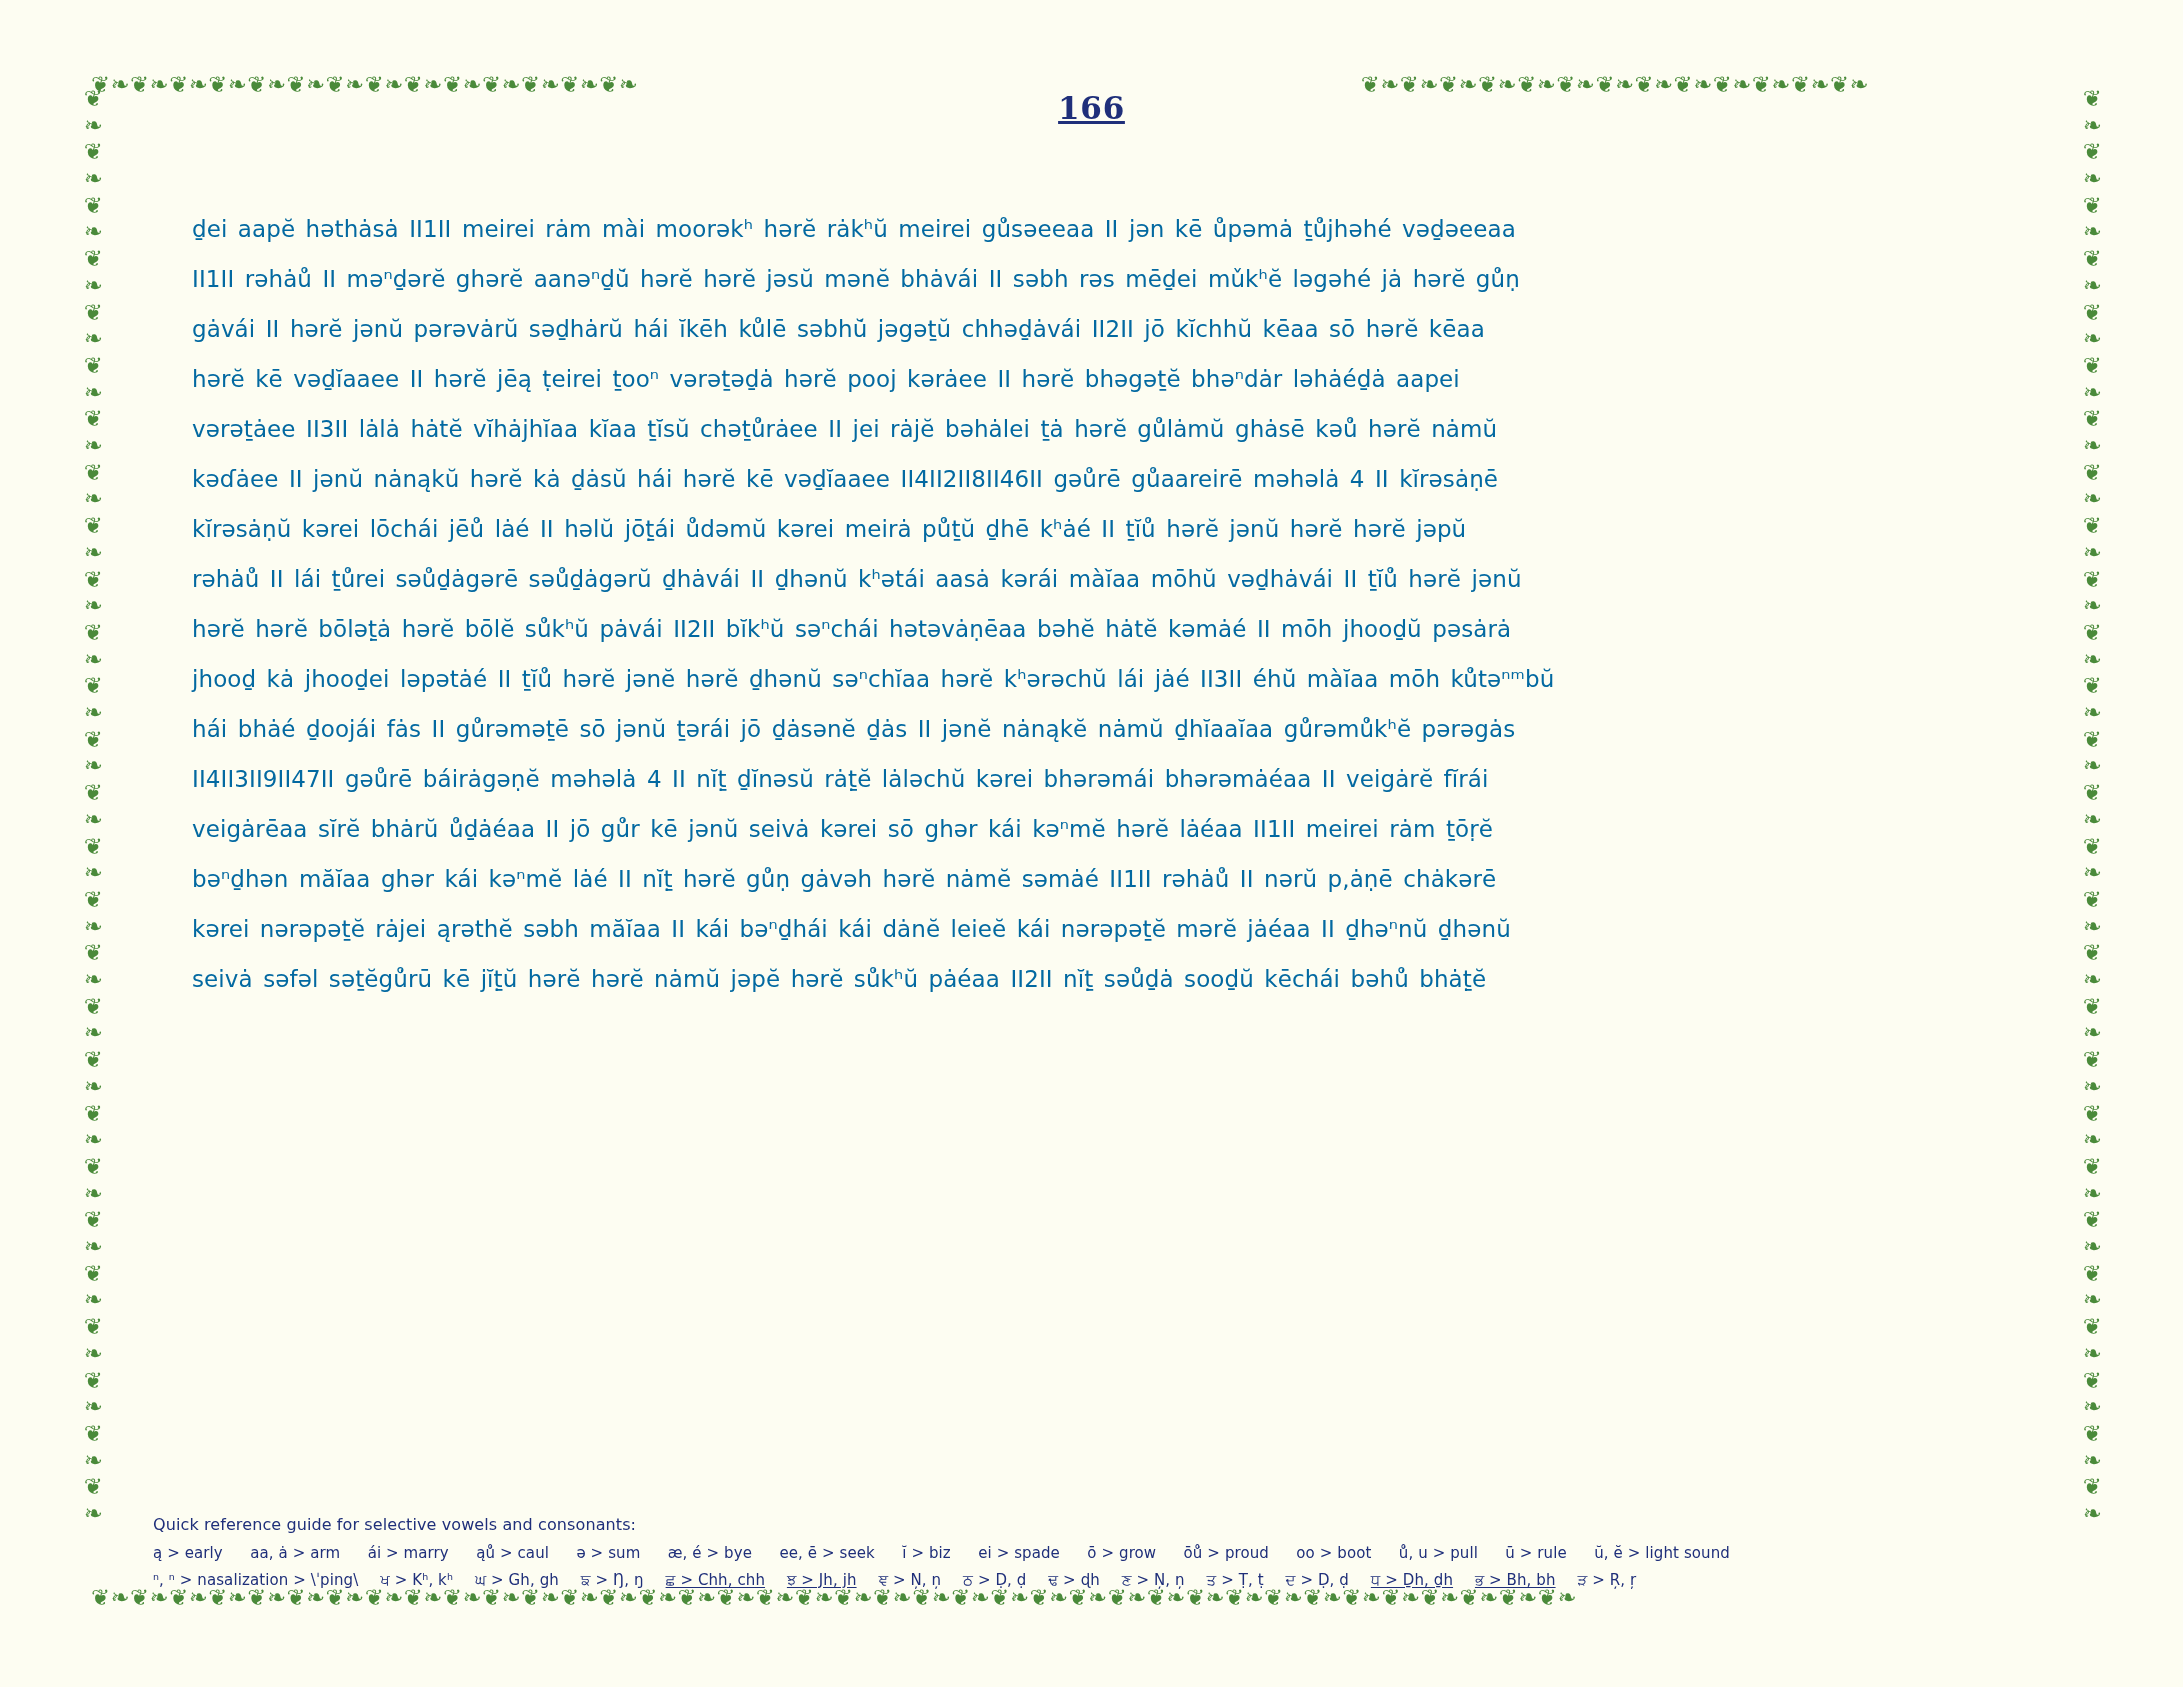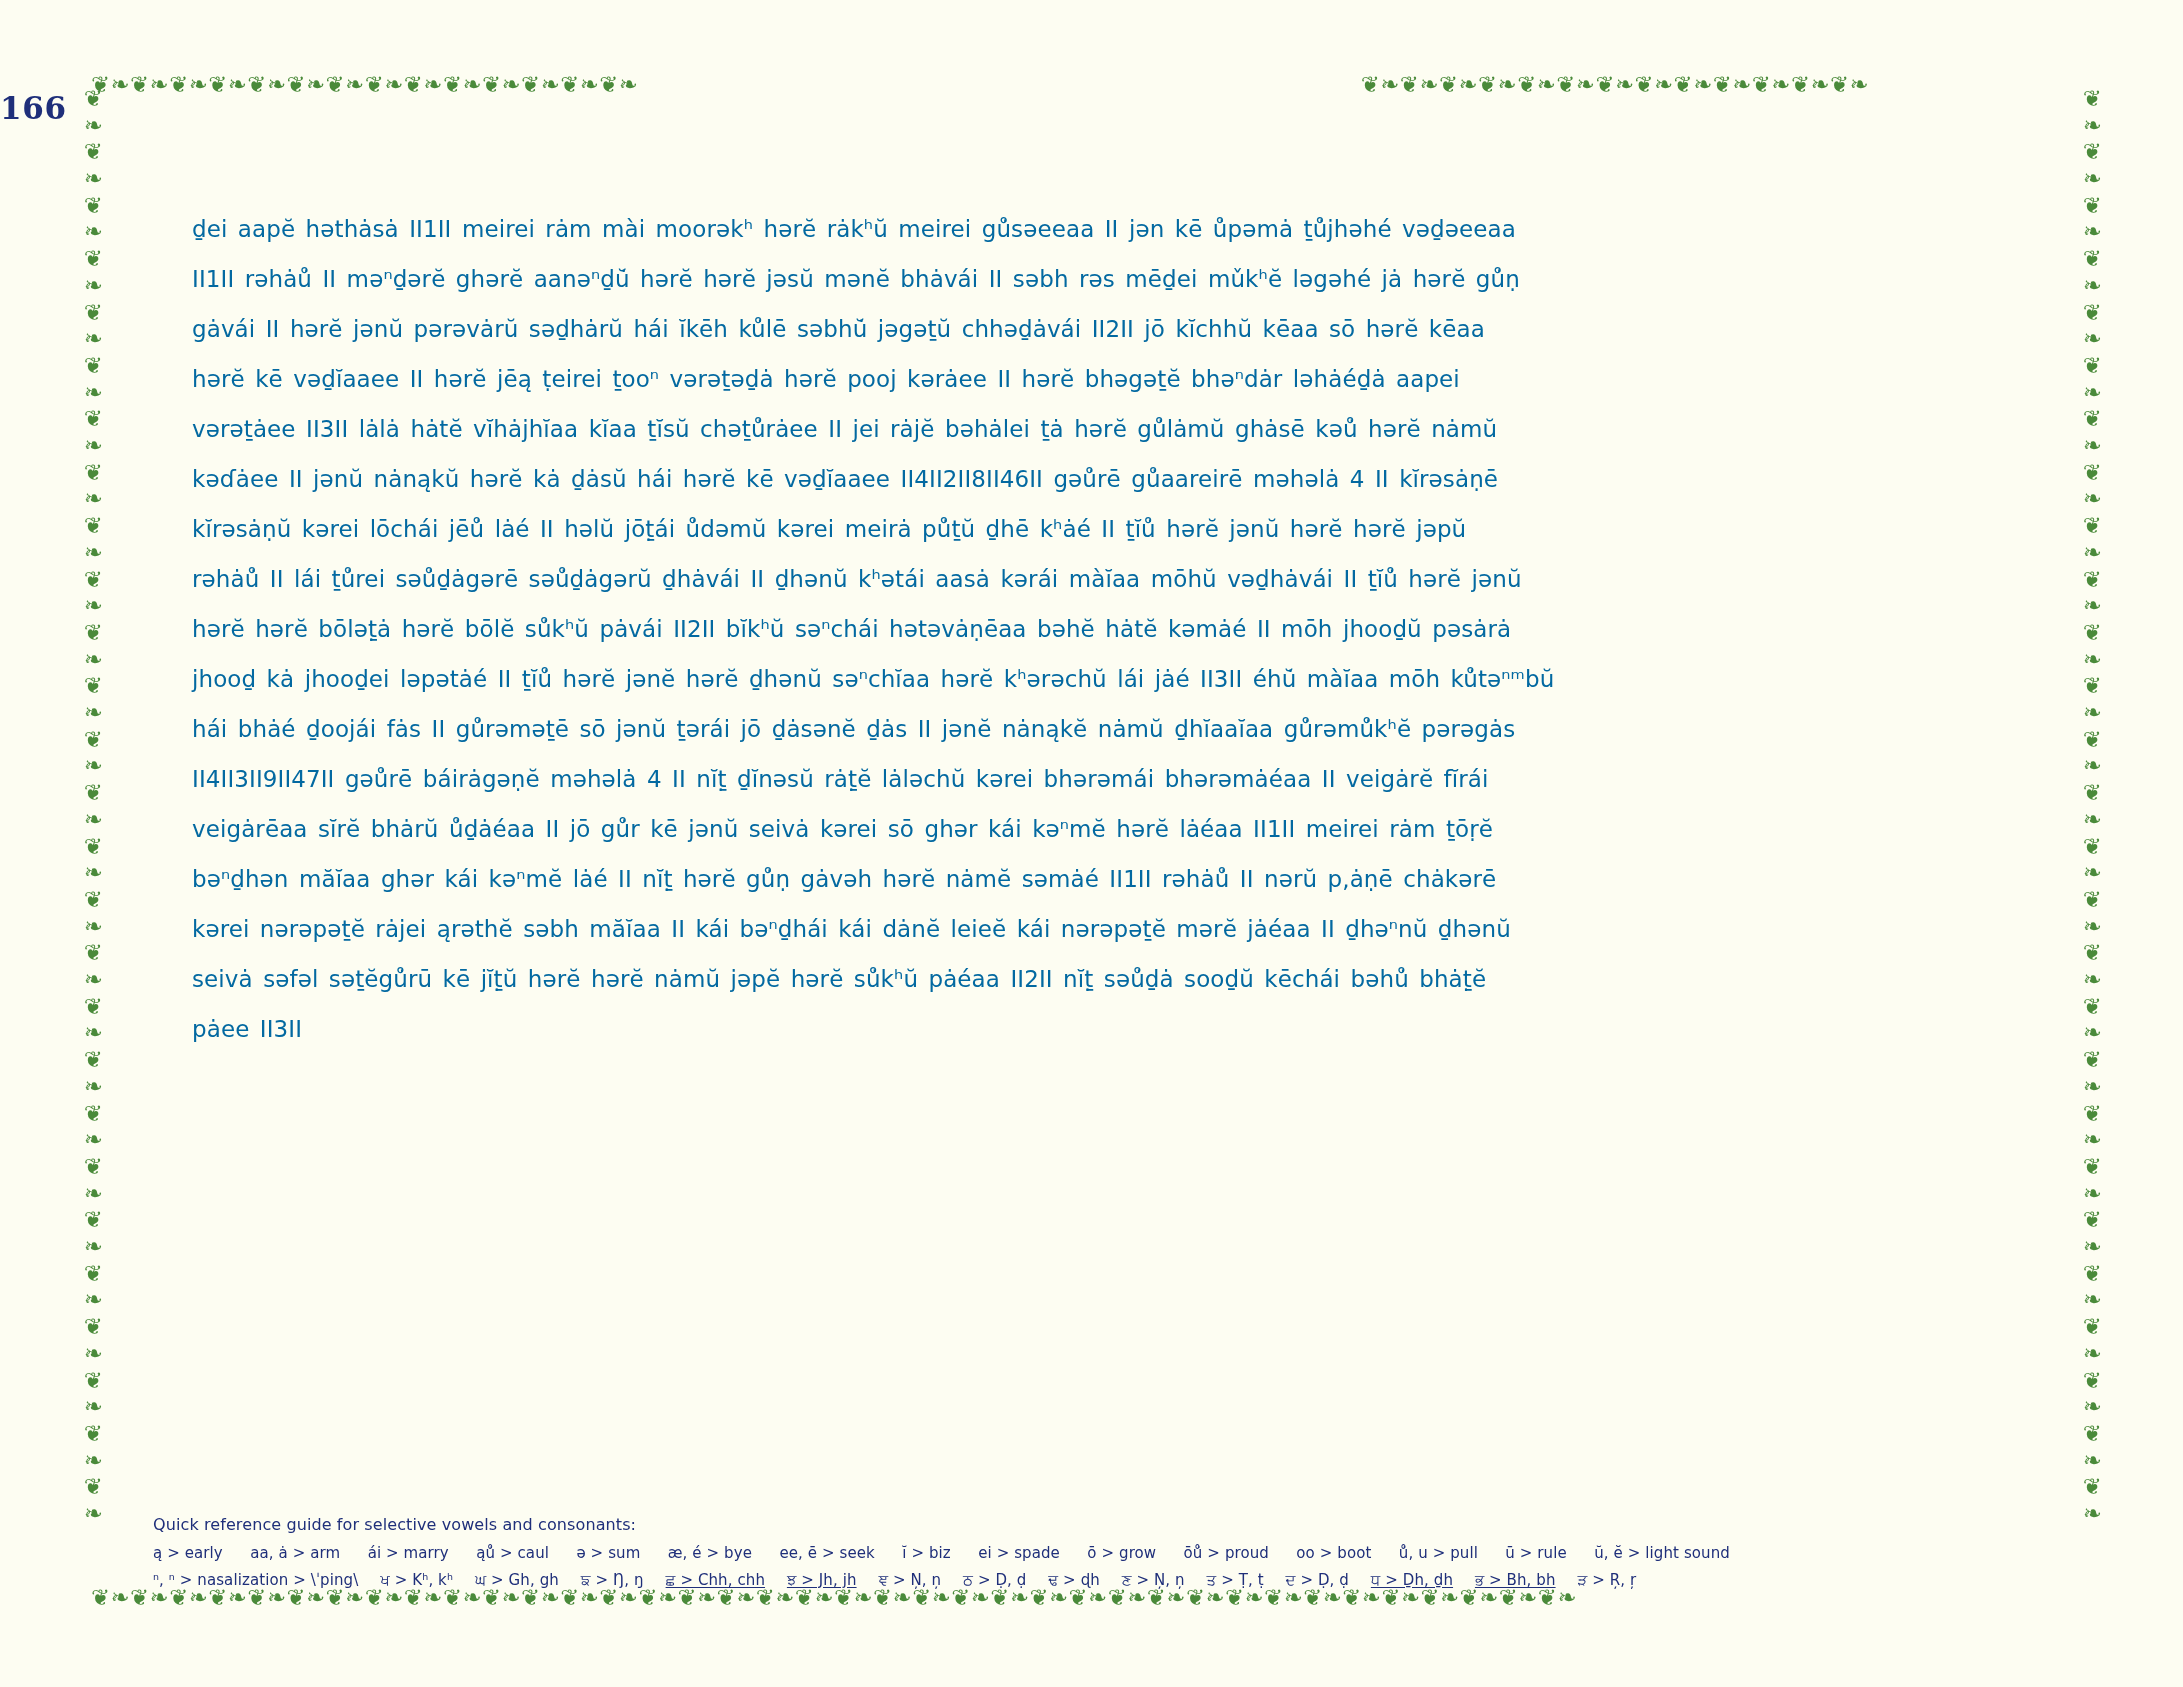--- a/index.html
+++ b/index.html
@@ -74,26 +74,27 @@
     width: 1998px;
     height: 29px;
   }
 
   
   .page-number {
     position: absolute;
     left: 0;
     right: 0;
     top: 90px;
-    text-align: left;
+    text-align: center;
     font-size: 31px;
     font-weight: bold;
     color: #1f2f7a;
     font-family: "DejaVu Serif", serif;
     letter-spacing: 0.7px;
+    text-decoration: underline;
   }
 
   
   .body-text {
     position: absolute;
     left: 192px;
     top: 204px;
     width: 1813px;
     font-size: 23px;
     line-height: 50px;
@@ -163,21 +164,20 @@
     <p>kĭrəsȧṇŭ  kərei  lōchái  jēů̇  lȧé II həlŭ  jōṯ̣ái  ů̇dəmŭ  kərei  meirȧ  pů̇ṯŭ  ḏhē  kʰȧé II ṯĭů̇  hərĕ  jənŭ  hərĕ  hərĕ jəpŭ</p>
     <p>rəhȧů̇ II lái  ṯů̇rei  səů̇ḏȧgərē  səů̇ḏȧgərŭ  ḏhȧvái II ḏhənŭ  kʰətái  aasȧ  kərái  màĭaa  mōhŭ  vəḏhȧvái II ṯĭů̇  hərĕ jənŭ</p>
     <p>hərĕ hərĕ  bōləṯ̣ȧ  hərĕ  bōlĕ  sů̇kʰŭ  pȧvái II2II bĭkʰŭ  səⁿchái  hətəvȧṇēaa  bəhĕ  hȧtĕ  kəmȧé II mōh  jhooḏŭ  pəsȧrȧ</p>
     <p>jhooḏ  kȧ  jhooḏei  ləpətȧé II ṯĭů̇  hərĕ  jənĕ hərĕ ḏhənŭ səⁿchĭaa  hərĕ  kʰərəchŭ  lái jȧé II3II éhŭ̇  màĭaa  mōh ků̇təⁿᵐbŭ</p>
     <p>hái  bhȧé  ḏoojái  fȧs II gů̇rəməṯē  sō  jənŭ  ṯərái jō  ḏȧsənĕ  ḏȧs II jənĕ  nȧnąkĕ  nȧmŭ  ḏhĭaaĭaa  gů̇rəmů̇kʰĕ pərəgȧs</p>
     <p>II4II3II9II47II gəů̇rē  báirȧgəṇĕ məhəlȧ 4 II nĭṯ̣  ḏĭnəsŭ  rȧṯ̣ĕ  lȧləchŭ  kərei  bhərəmái  bhərəmȧéaa II veigȧrĕ fĭrái</p>
     <p>veigȧrēaa  sĭrĕ  bhȧrŭ  ů̇ḏȧéaa II jō  gů̇r  kē  jənŭ  seivȧ  kərei  sō  ghər  kái  kəⁿmĕ  hərĕ  lȧéaa II1II meirei  rȧm  ṯōṛĕ</p>
     <p>bəⁿḏhən  măĭaa  ghər  kái  kəⁿmĕ  lȧé II nĭṯ̣  hərĕ  gů̇ṇ  gȧvəh  hərĕ  nȧmĕ  səmȧé II1II rəhȧů̇ II nərŭ  p,ȧṇē  chȧkərē</p>
     <p>kərei  nərəpəṯĕ  rȧjei  ąrəthĕ  səbh  măĭaa II kái  bəⁿḏhái  kái  dȧnĕ leieĕ  kái  nərəpəṯĕ  mərĕ  jȧéaa II ḏhəⁿnŭ  ḏhənŭ</p>
     <p>seivȧ  səfəl  səṯĕgů̇rū  kē jĭṯ̣ŭ  hərĕ  hərĕ  nȧmŭ  jəpĕ  hərĕ  sů̇kʰŭ  pȧéaa II2II nĭṯ̣  səů̇ḏȧ  sooḏŭ  kēchái  bəhů̇  bhȧṯ̣ĕ</p>
-    <p>pȧee II3II</p>
   </div>
 
   <div class="footer">
     <div class="footer-title">Quick reference guide for selective vowels and consonants:</div>
     <div class="footer-row footer-row-1">
       <span class="cell">ą &gt; early</span>
       <span class="cell">aa, ȧ &gt; arm</span>
       <span class="cell">ái &gt; marry</span>
       <span class="cell">ąů̇ &gt; caul</span>
       <span class="cell">ə &gt; sum</span>

